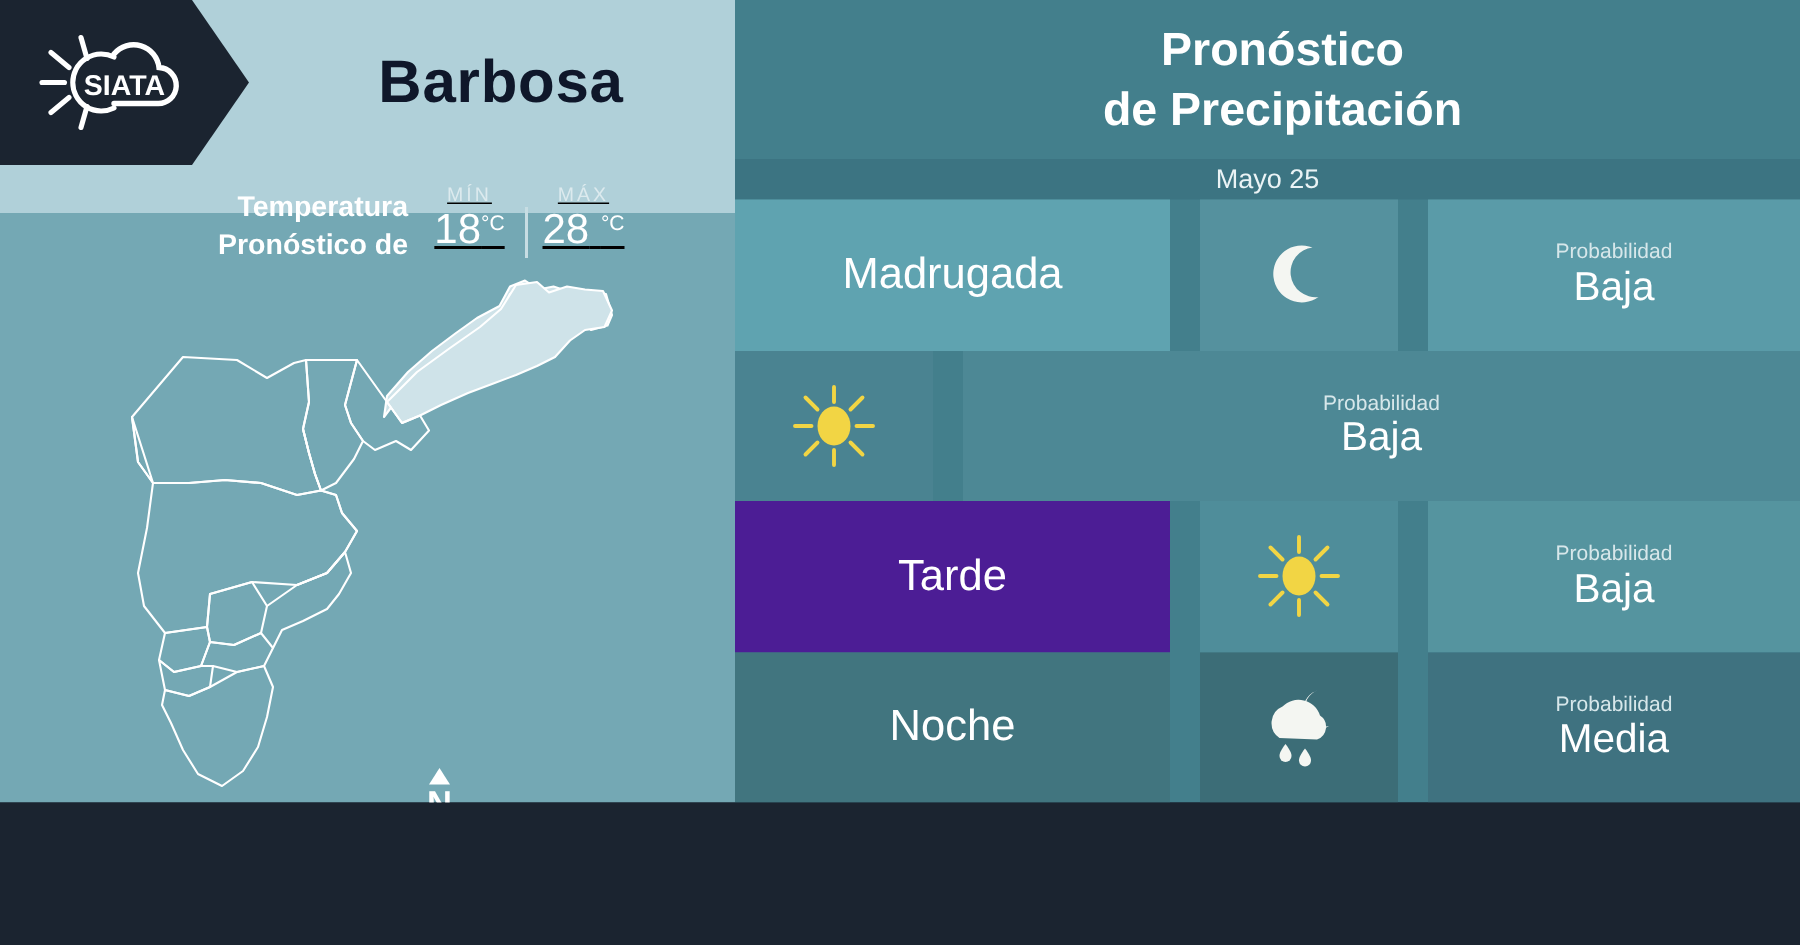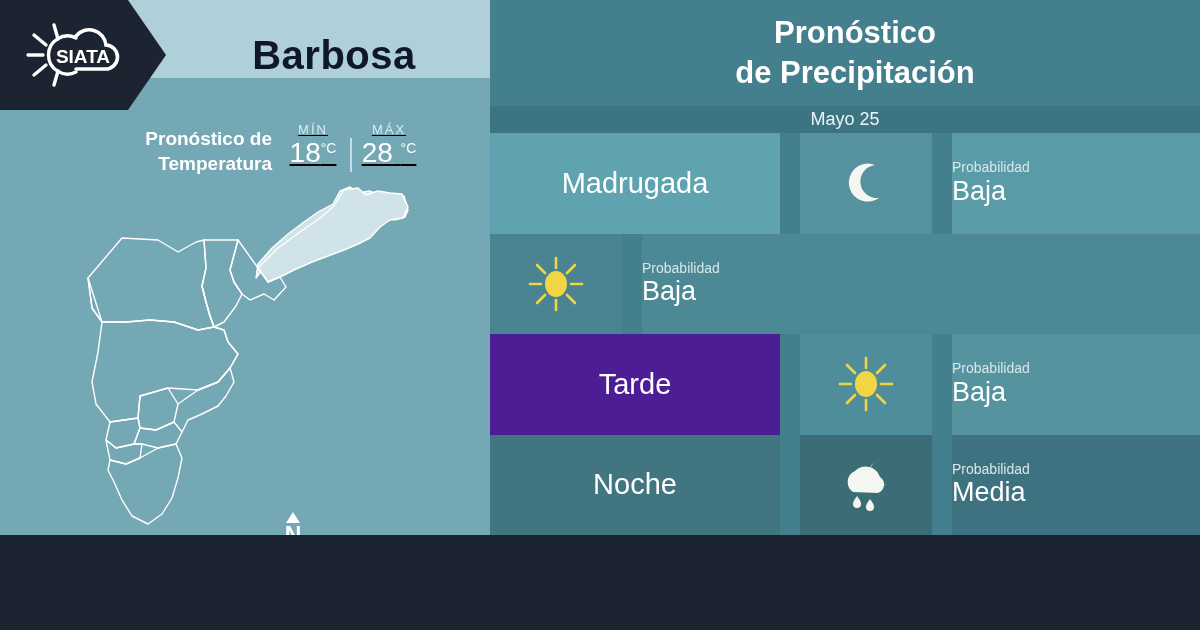--- a/index.html
+++ b/index.html
@@ -7,21 +7,21 @@
   body {
     font-family:"Liberation Sans", sans-serif;
     background:#1b2430;
     overflow:hidden;
     position:relative;
   }
   #app { position:absolute; inset:0; width:1200px; height:630px; }
 
   
   .left-panel { position:absolute; left:0; top:0; width:490px; height:535px; background:#74a8b4; }
-  .left-head { position:absolute; left:0; top:0; width:490px; height:78px; background:#b0d0d9; }
+  .left-head { position:absolute; left:0; top:0; width:490px; height:142px; background:#b0d0d9; }
   .siata-banner {
     position:absolute; left:0; top:0; width:166px; height:110px; background:#1b2430;
     clip-path:polygon(0 0, 128px 0, 166px 55px, 128px 110px, 0 110px);
     display:flex; align-items:center; justify-content:center;
   }
   .siata-logo { width:118px; height:66px; display:block; }
   .city-name {
     position:absolute; left:172px; top:0; width:324px; height:110px;
     display:flex; align-items:center; justify-content:center;
     color:#0f172a; font-size:40px; font-weight:bold; letter-spacing:.5px;
@@ -63,21 +63,21 @@
   }
 
   .fc-rows { position:absolute; left:0; top:133px; width:710px; height:402px; }
   .fc-row { position:relative; width:710px; height:100.5px; display:flex;gap:20px; }
   .fc-row .cell-period {
     width:290px; display:flex; align-items:center; justify-content:center;
     color:#ffffff; font-size:29px;
   }
   .fc-row .cell-icon { width:132px; display:flex; align-items:center; justify-content:center; }
   .fc-row .cell-prob {
-    flex:1; display:flex; flex-direction:column; justify-content:center;
+    flex:1; display:flex; flex-direction:column; align-items:center; justify-content:center;
     line-height:1.1;
   }
   .cell-prob .p-label { color:#d7e7ea; font-size:14px; }
   .cell-prob .p-value { color:#ffffff; font-size:27px; margin-top:1px; }
 
   
   .row-0 .cell-period { background:#5fa3b0; }
   .row-0 .cell-icon   { background:#55919e; }
   .row-0 .cell-prob   { background:#5a9ba8; }
   .row-1 .cell-period { background:#508e9b; }
@@ -117,22 +117,22 @@
             <path d="M52 14 a17 17 0 0 1 30 9 a12 12 0 0 1 -1 24 l-29 0"></path>
           </g>
           <text x="59" y="41" font-family="Liberation Sans, sans-serif" font-size="19" font-weight="bold" fill="#ffffff" text-anchor="middle">SIATA</text>
         </svg>
       </div>
       <div class="city-name">Barbosa</div>
     </div>
 
     <div class="temp-block">
       <div class="temp-title">
+        <div>Temperatura</div>
         <div>Pronóstico de</div>
-        <div>Temperatura</div>
       </div>
       <div class="temp-vals">
         <div class="tcol">
           <div class="tlabel">MÍN</div>
           <div class="tval"><span>18</span><sup>°C</sup></div>
         </div>
         <div class="tdiv"></div>
         <div class="tcol">
           <div class="tlabel">MÁX</div>
           <div class="tval"><span>28</span> <sup>°C</sup></div>

